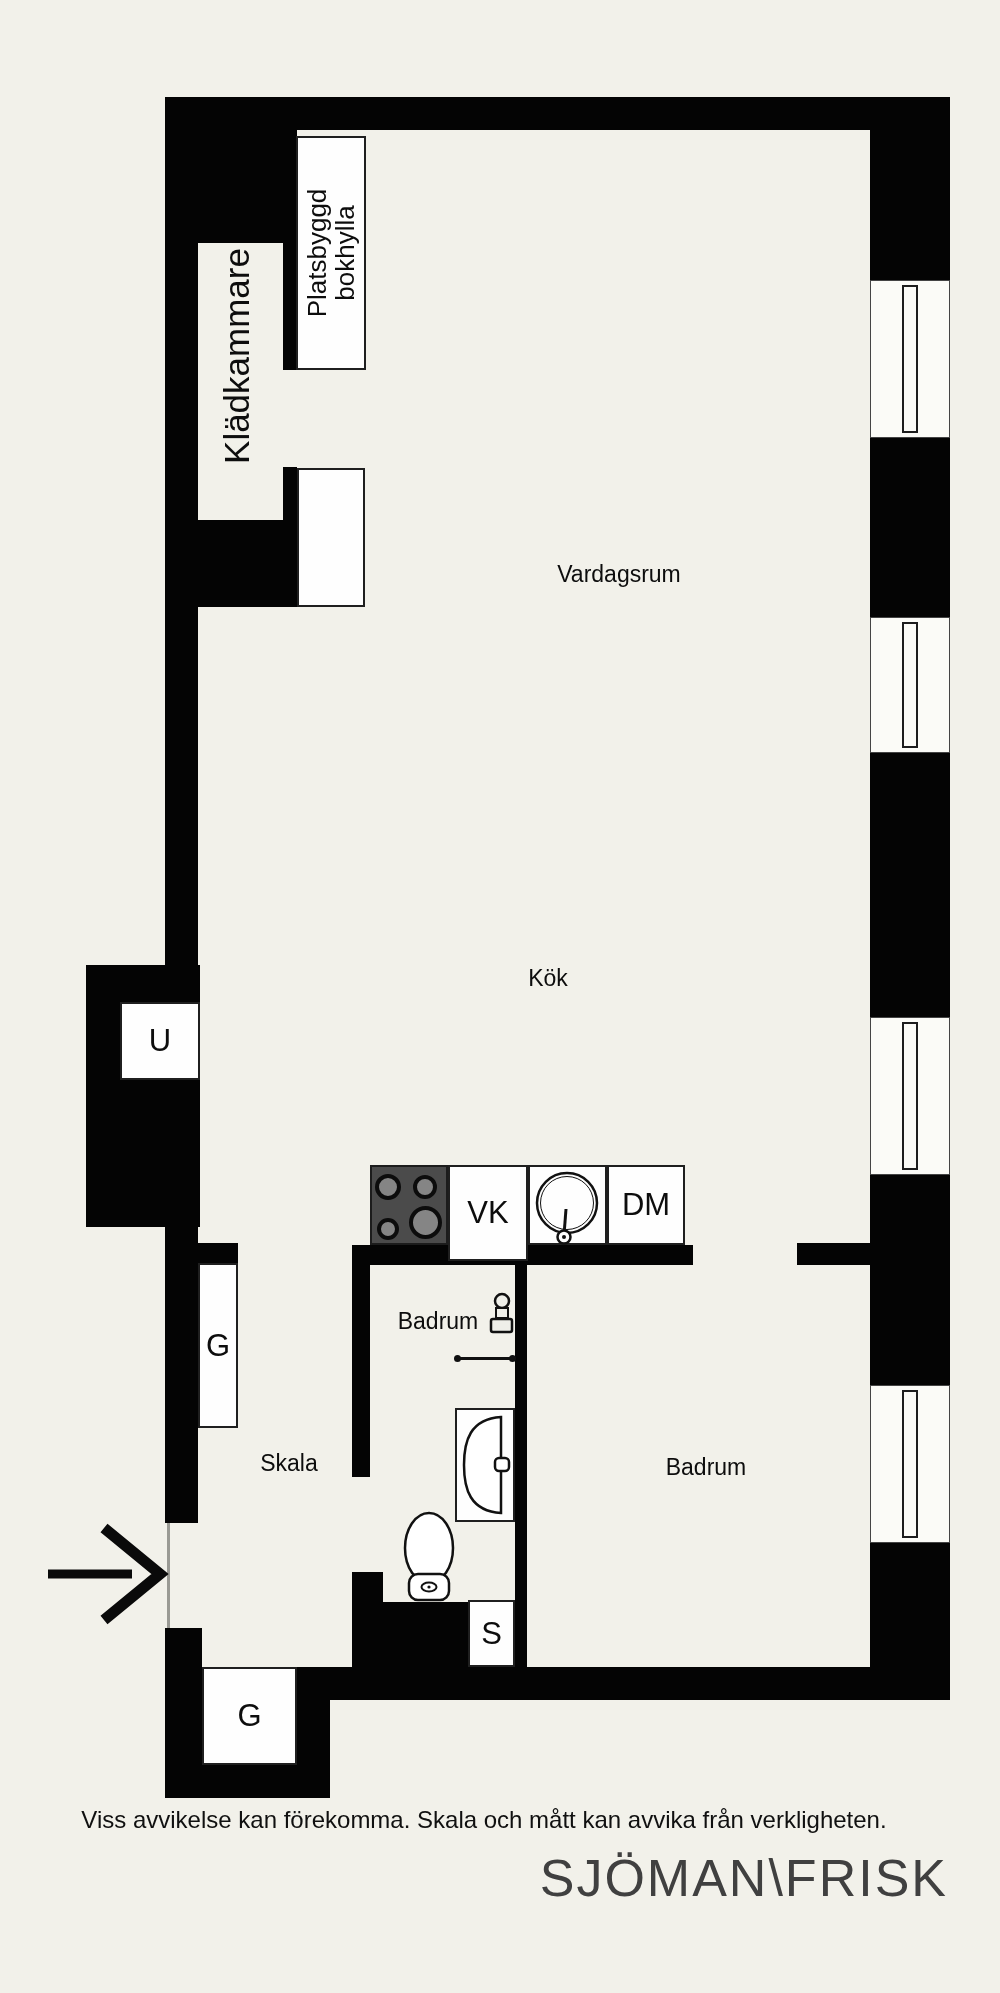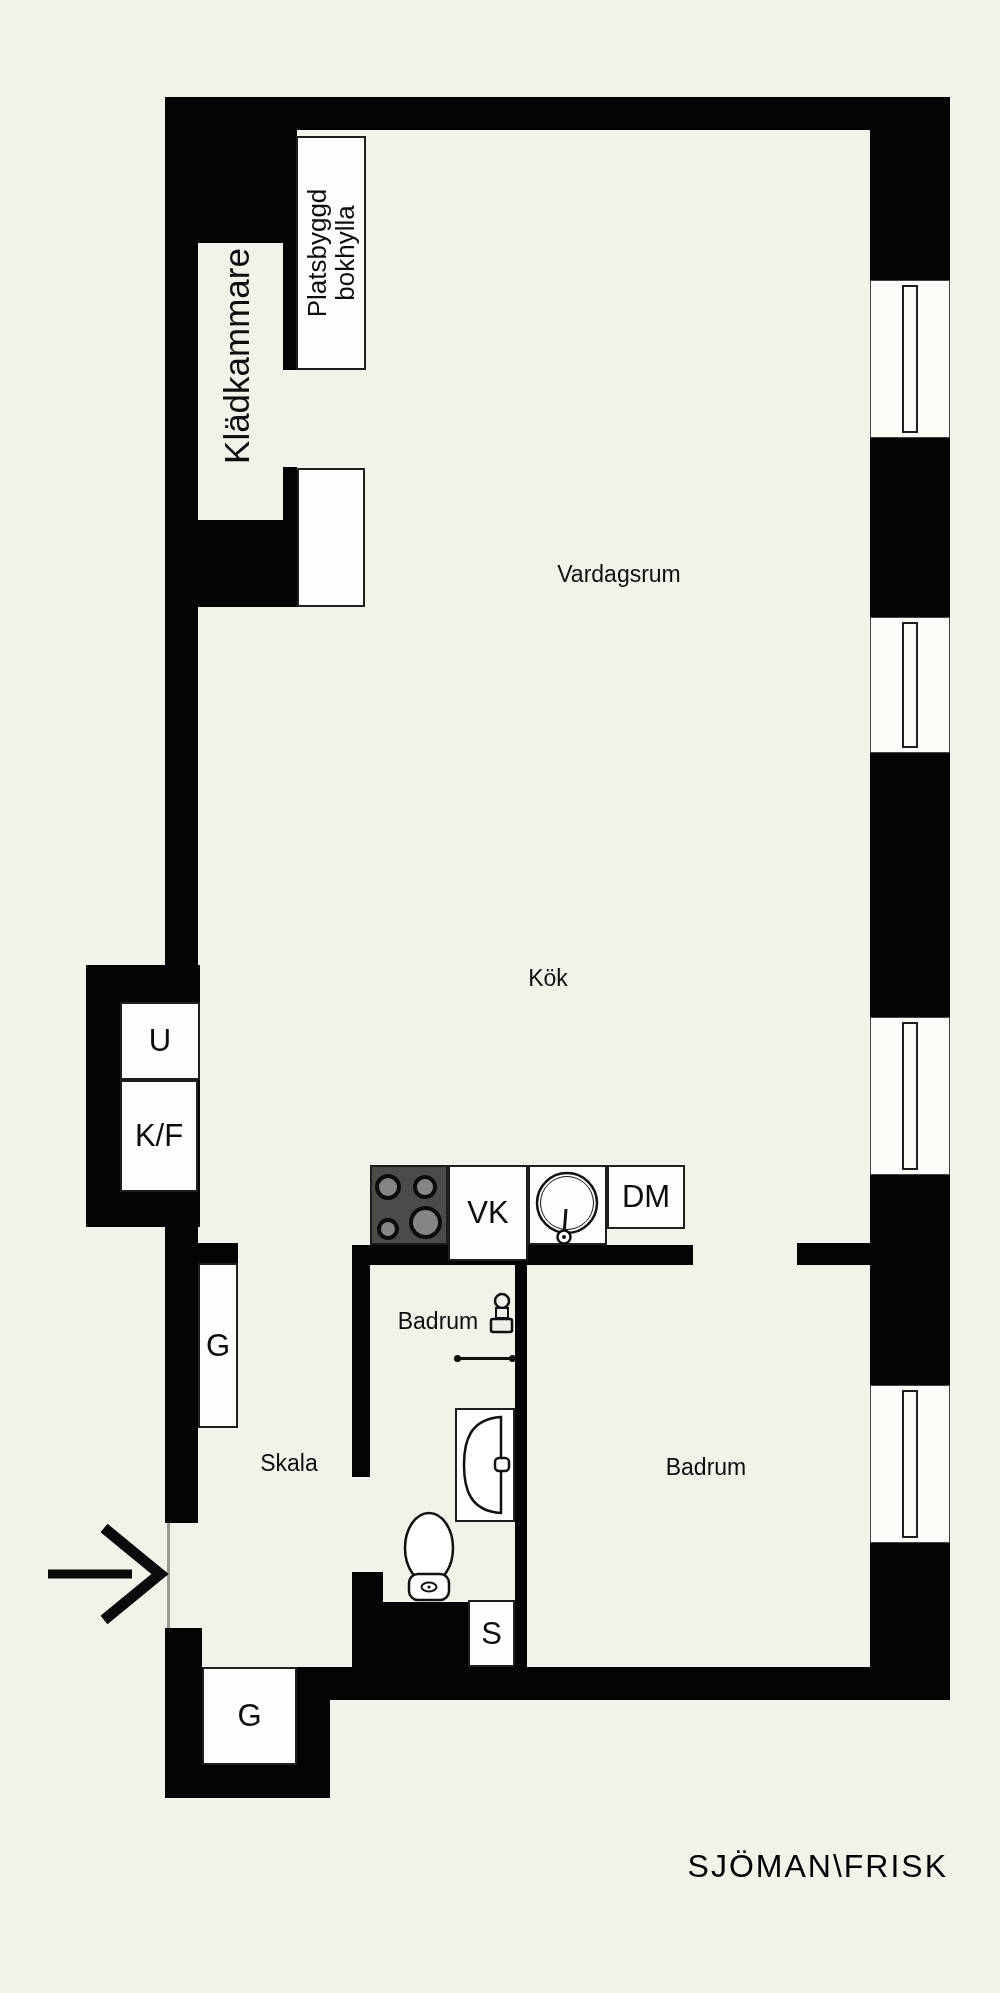--- a/index.html
+++ b/index.html
@@ -13,21 +13,21 @@
        display:flex;align-items:center;justify-content:center;}
   .lbl{position:absolute;transform:translate(-50%,-50%);font-size:23px;white-space:nowrap;}
   .lbl-rot{position:absolute;transform:translate(-50%,-50%) rotate(-90deg);font-size:35px;white-space:nowrap;}
   .app{font-size:31px;}
   .stove{position:absolute;background:#4b4b4b;border:2px solid #1c1c1c;box-sizing:border-box;}
   .burner{position:absolute;border-radius:50%;background:#858585;border:4px solid #0c0c0c;box-sizing:border-box;}
   .doorline{position:absolute;background:#101010;}
   .dot{position:absolute;width:7px;height:7px;border-radius:50%;background:#101010;}
   .jamb{position:absolute;background:#9a9a94;}
   .disclaimer{position:absolute;left:0;right:32px;text-align:center;font-size:24px;color:#101010;}
-  .logo{position:absolute;font-size:32px;font-weight:200;letter-spacing:2px;color:#000000;}
+  .logo{position:absolute;font-size:52px;font-weight:200;letter-spacing:2px;color:#404040;}
   svg{position:absolute;overflow:visible;}
 </style>
 </head>
 <body>
 
 <div class="stage">
 
   <div class="w" style="left:165px;top:97px;width:785px;height:33px"></div>
   <div class="w" style="left:165px;top:130px;width:132px;height:113px"></div>
   <div class="w" style="left:165px;top:243px;width:33px;height:1280px"></div>
@@ -71,42 +71,39 @@
   <div class="lbl-rot" style="left:331px;top:253px;font-size:26px;line-height:1.08;text-align:center">
     <span>Platsbyggd</span><br>
     <span>bokhylla</span>
   </div>
 
   <div class="box" style="left:297px;top:468px;width:68px;height:139px"></div>
 
   <div class="box app" style="left:120px;top:1002px;width:80px;height:78px">
     <span>U</span>
   </div>
-  <div class="box app" style="left:120px;top:1080px;width:78px;height:112px">
-    <span>K/F</span>
-  </div>
 
   <div class="stove" style="left:370px;top:1165px;width:78px;height:80px">
     <div class="burner" style="left:3px;top:7px;width:26px;height:26px"></div>
     <div class="burner" style="left:41px;top:8px;width:24px;height:24px"></div>
     <div class="burner" style="left:5px;top:51px;width:22px;height:22px"></div>
     <div class="burner" style="left:37px;top:39px;width:33px;height:33px"></div>
   </div>
   <div class="box app" style="left:448px;top:1165px;width:80px;height:96px">
     <span>VK</span>
   </div>
   <div class="box" style="left:528px;top:1165px;width:79px;height:80px"></div>
   <svg style="left:528px;top:1165px" width="79" height="80" viewBox="0 0 79 80">
     <circle cx="39" cy="38" r="30" fill="none" stroke="#111" stroke-width="2.5"></circle>
     <circle cx="39" cy="38" r="26.5" fill="none" stroke="#111" stroke-width="1"></circle>
     <line x1="38" y1="44" x2="36" y2="70" stroke="#111" stroke-width="3"></line>
     <circle cx="36" cy="72" r="6.5" fill="#fff" stroke="#111" stroke-width="2.5"></circle>
     <circle cx="36" cy="72" r="2" fill="#111"></circle>
   </svg>
-  <div class="box app" style="left:607px;top:1165px;width:78px;height:64px">
+  <div class="box app" style="left:607px;top:1165px;width:78px;height:80px">
     <span>DM</span>
   </div>
 
   <div class="box app" style="left:198px;top:1263px;width:40px;height:165px">
     <span>G</span>
   </div>
   <div class="box app" style="left:202px;top:1667px;width:95px;height:98px">
     <span>G</span>
   </div>
   <div class="box app" style="left:468px;top:1600px;width:47px;height:67px">
@@ -141,15 +138,16 @@
     <polyline points="64,10 120,56 64,102" fill="none" stroke="#0a0a0a" stroke-width="11"></polyline>
   </svg>
 
   <div class="lbl-rot" style="left:237px;top:356px">Klädkammare</div>
   <div class="lbl" style="left:619px;top:574px">Vardagsrum</div>
   <div class="lbl" style="left:548px;top:978px">Kök</div>
   <div class="lbl" style="left:289px;top:1463px">Skala</div>
   <div class="lbl" style="left:438px;top:1321px">Badrum</div>
   <div class="lbl" style="left:706px;top:1467px">Badrum</div>
 
+  <div class="disclaimer" style="top:1806px">Viss avvikelse kan förekomma. Skala och mått kan avvika från verkligheten.</div>
   <div class="logo" style="top:1848px;right:52px">SJÖMAN\FRISK</div>
 
 </div>
 
 </body></html>

